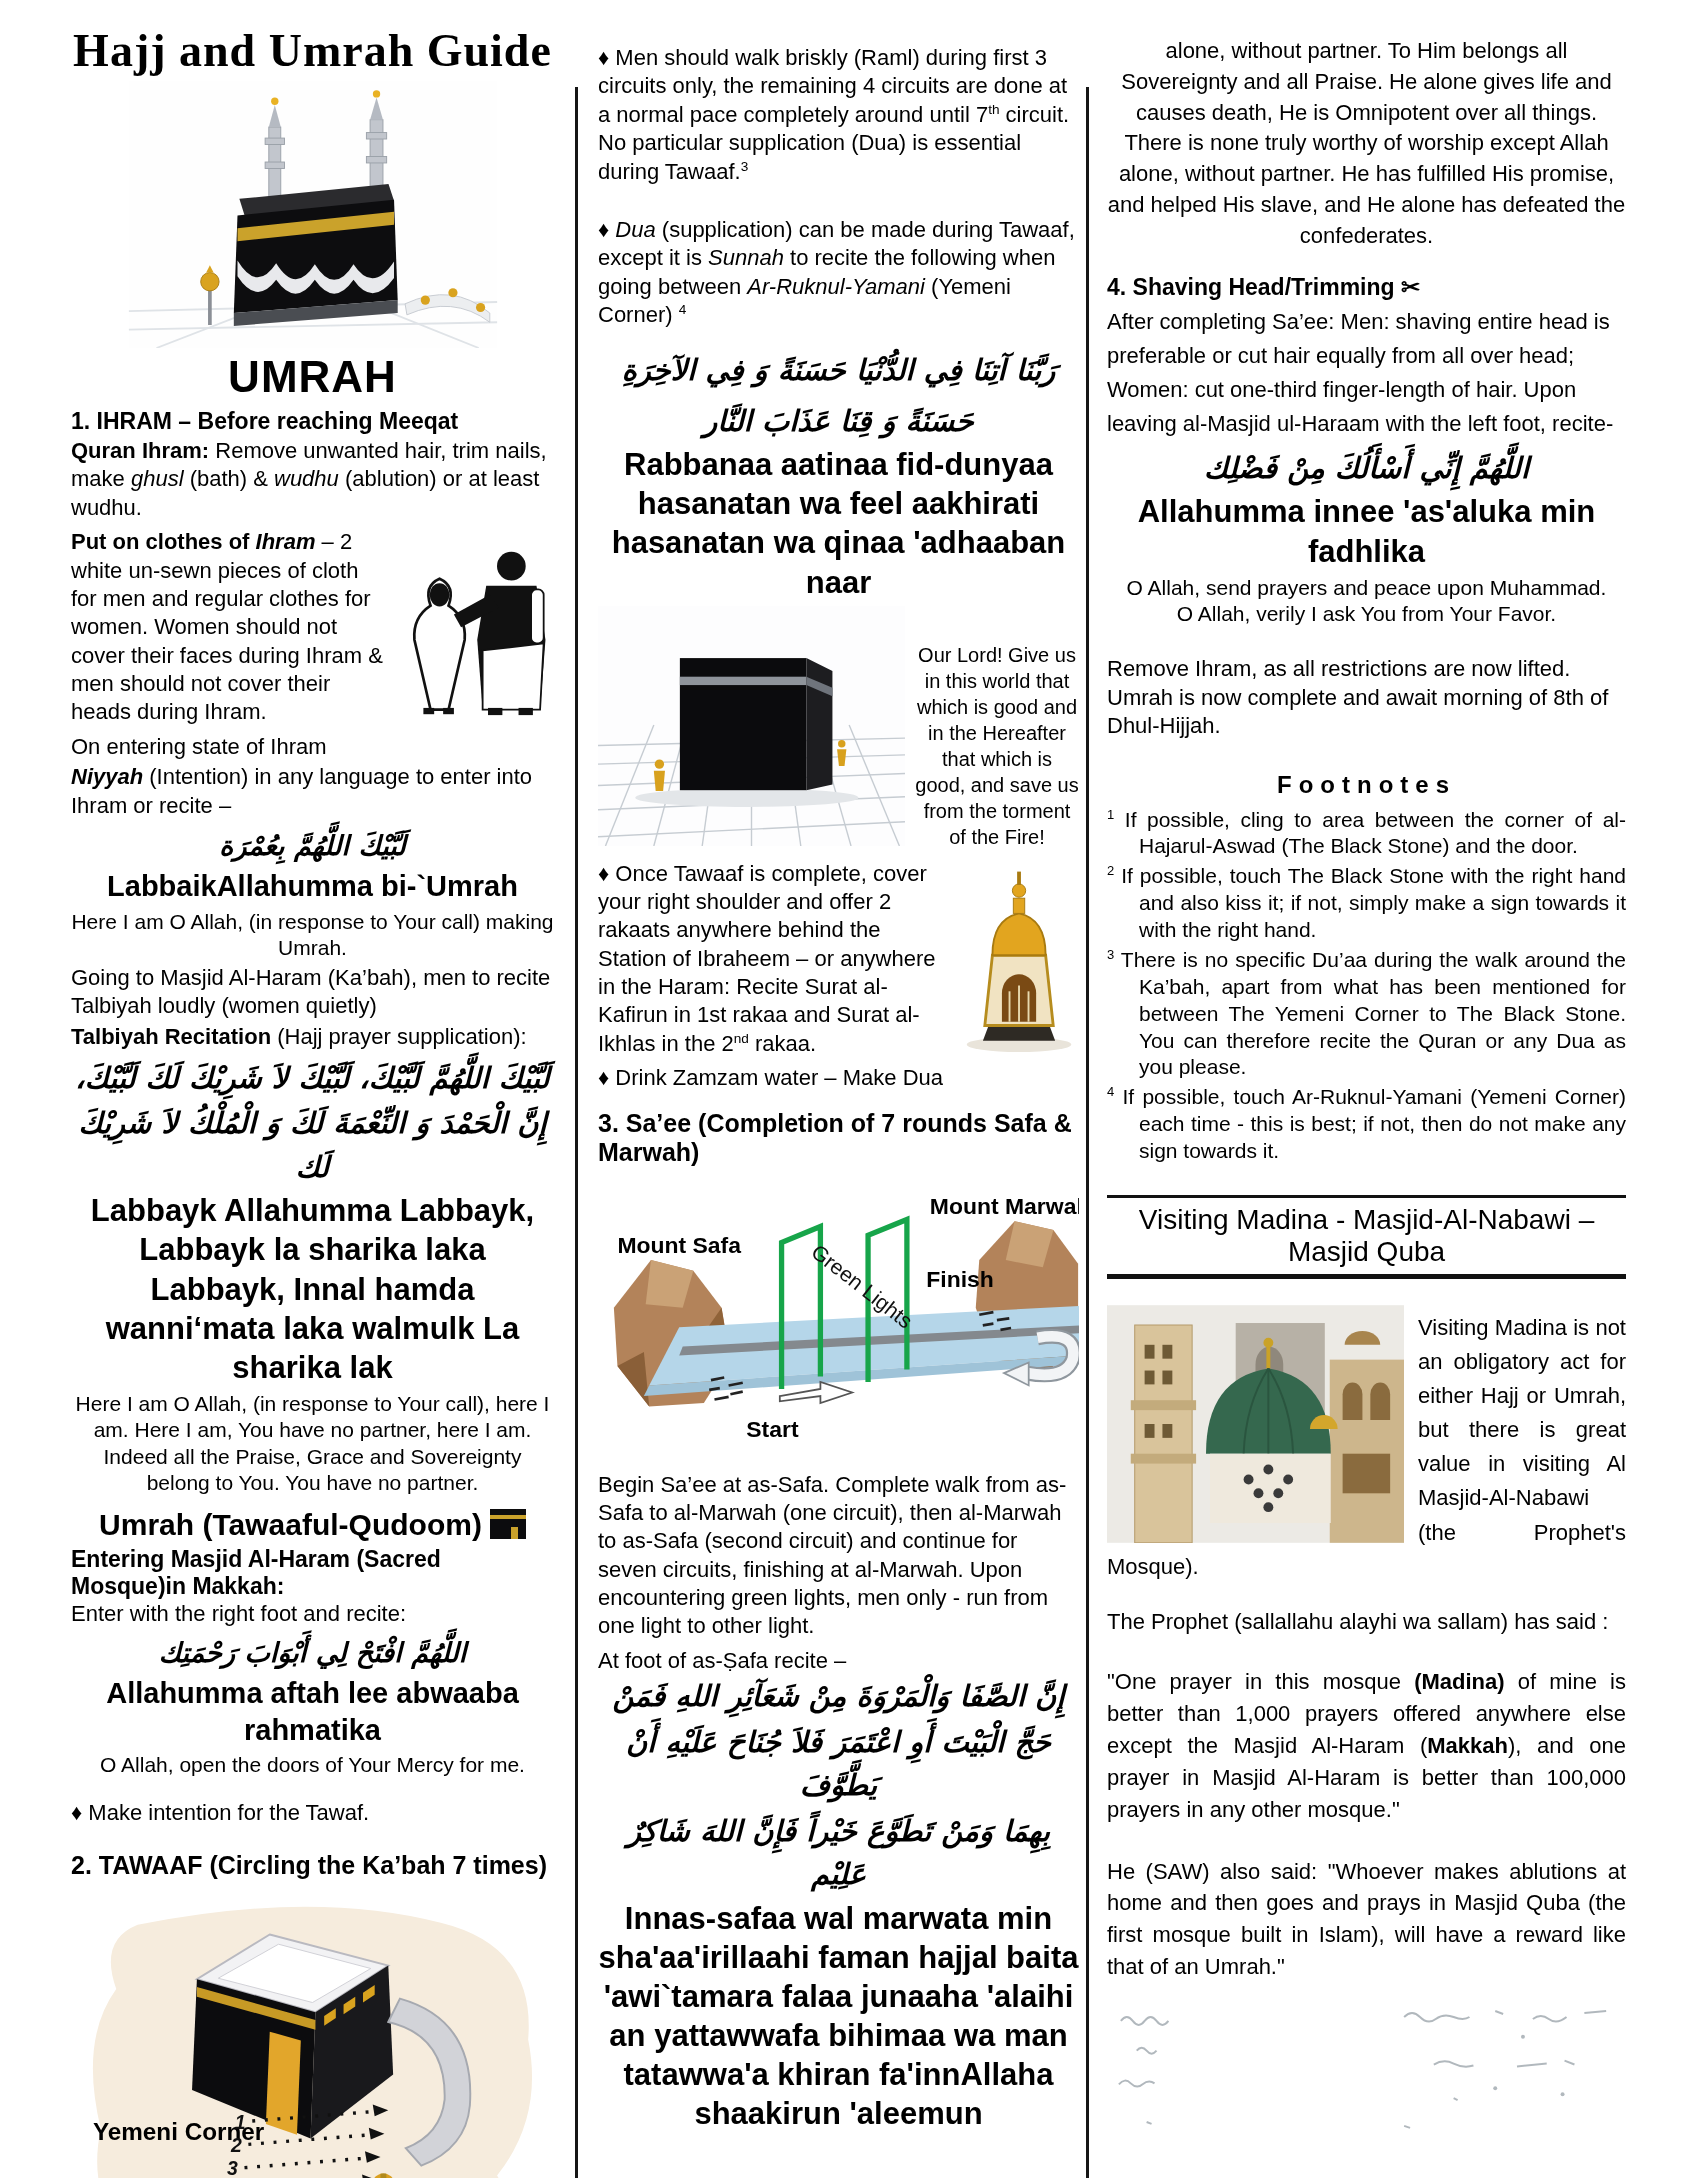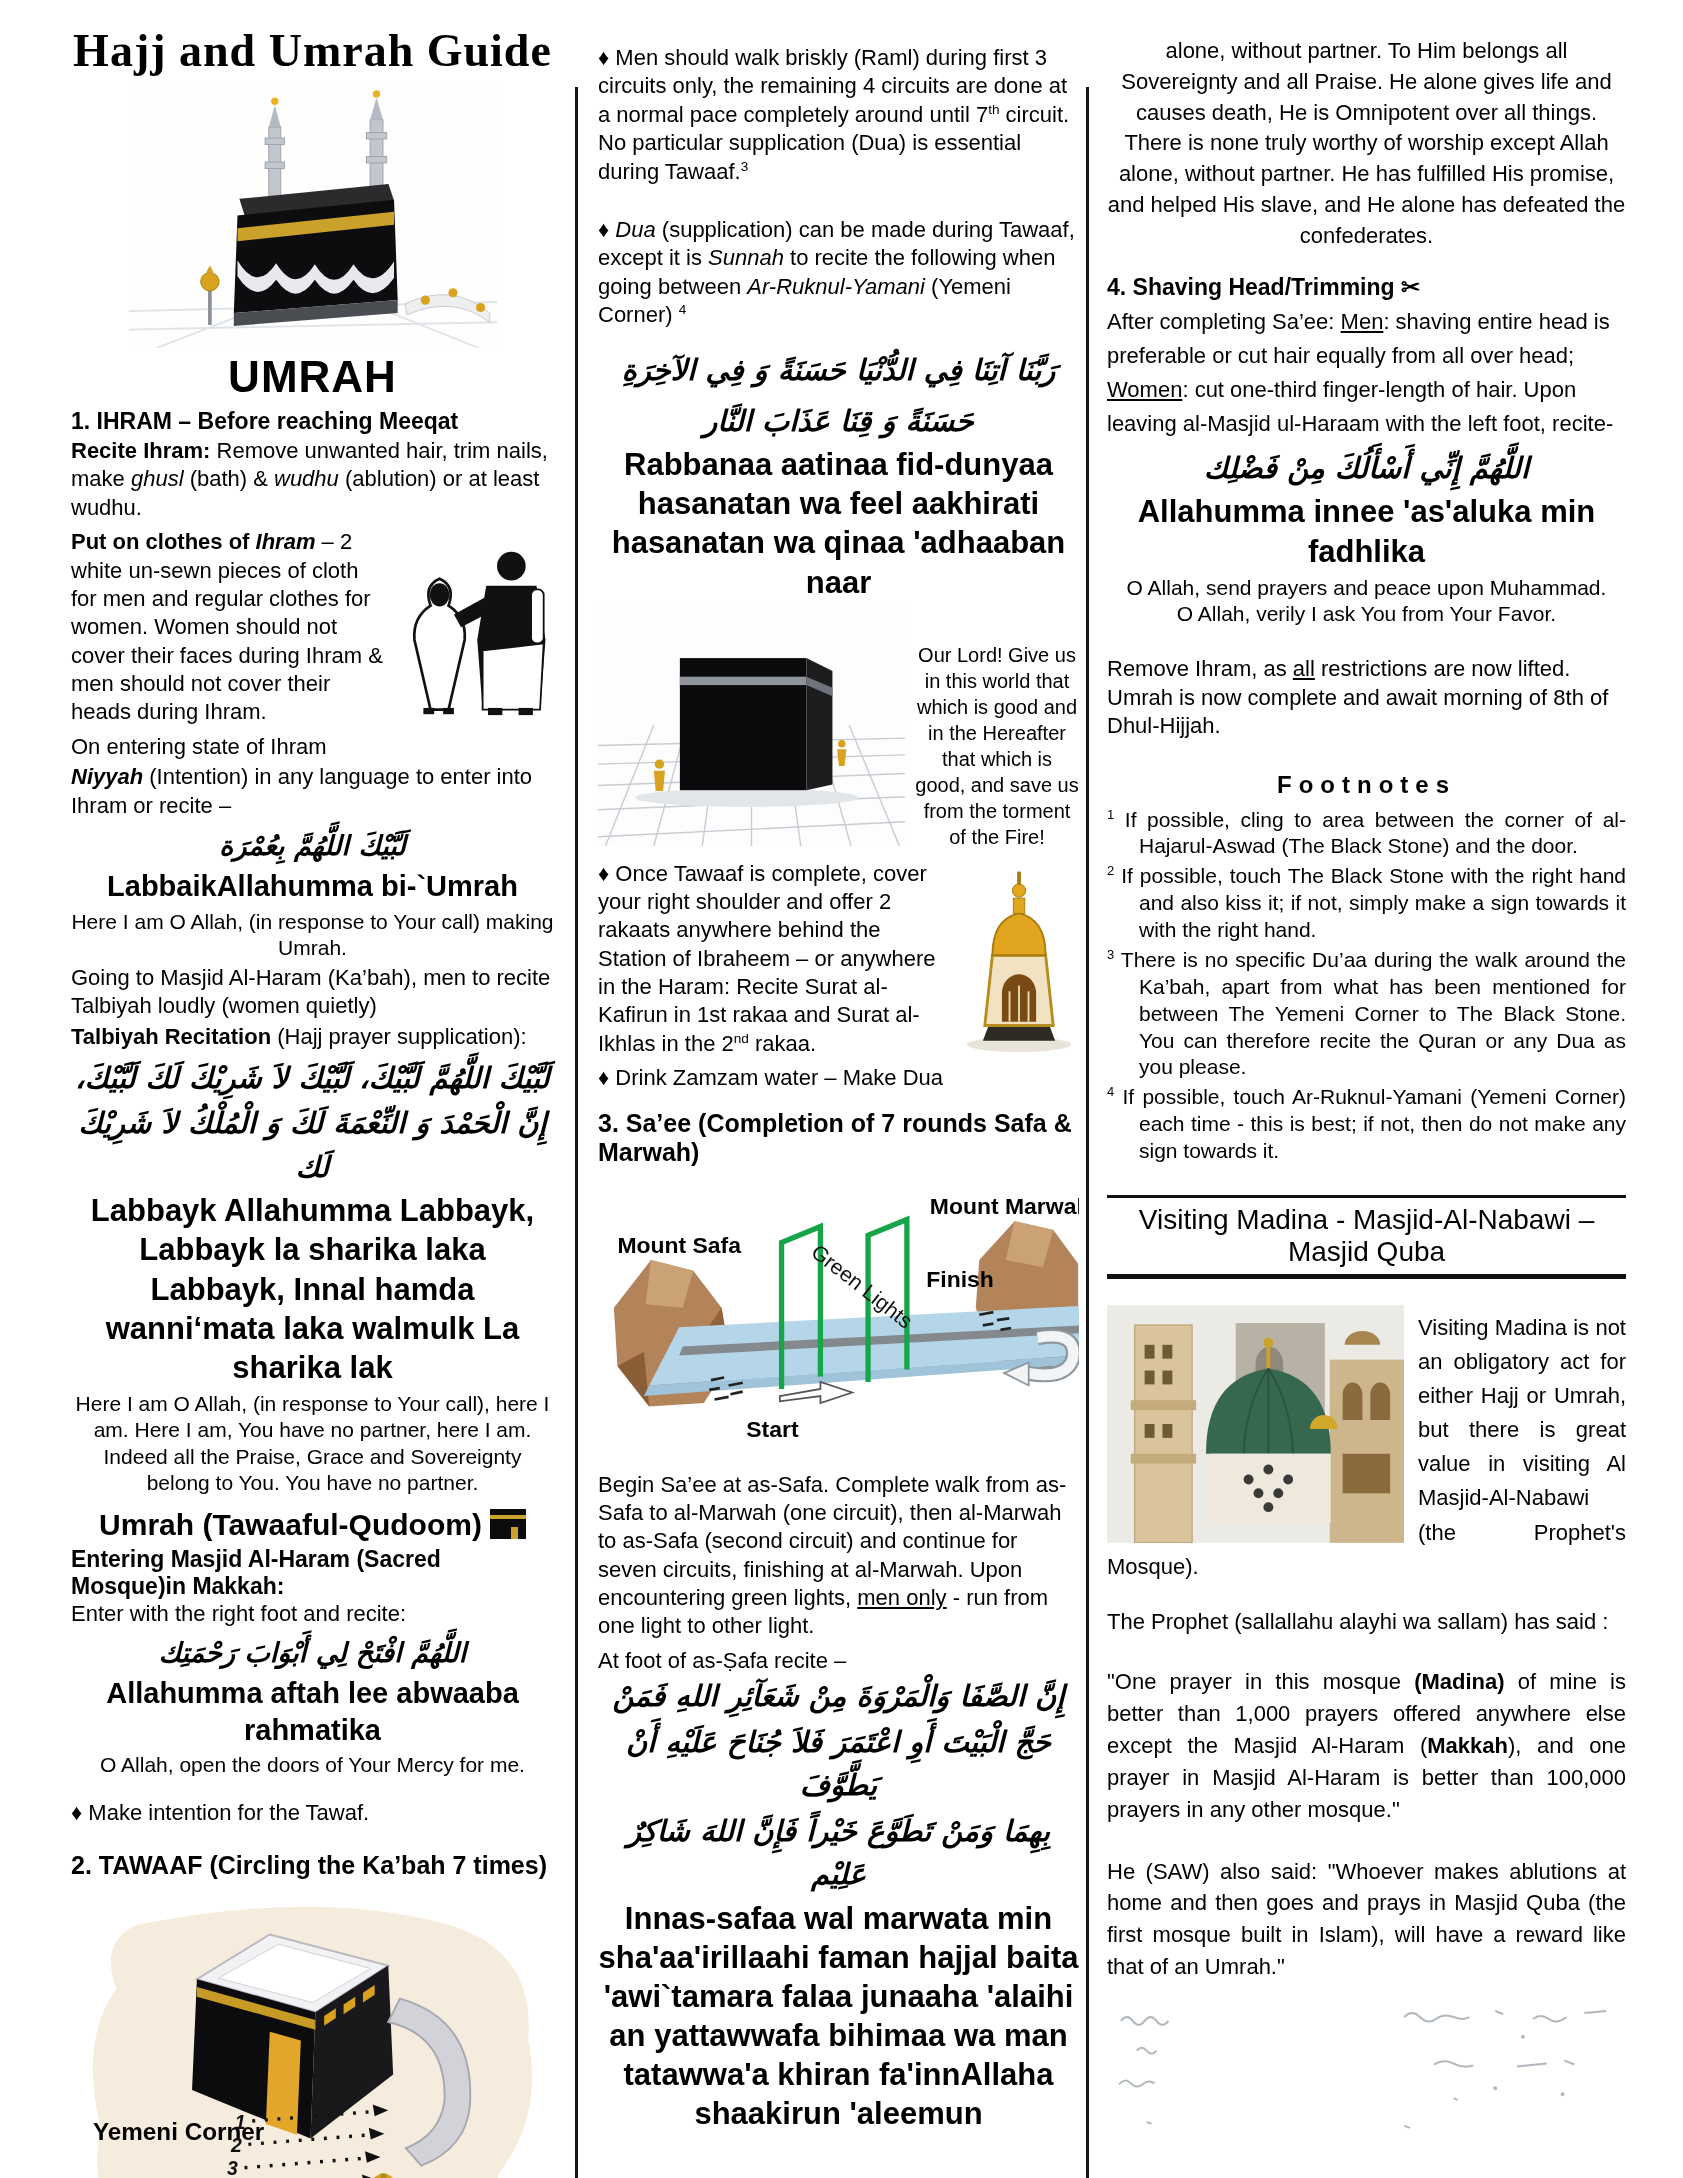--- a/index.html
+++ b/index.html
@@ -24,21 +24,21 @@
   .h-ctr{font-size:30px;font-weight:bold;text-align:center;margin:12px 0 2px;}
   .arab{direction:rtl;font-family:"DejaVu Sans",sans-serif;font-size:27px;line-height:1.5;
         text-align:center;margin:4px 0 2px;font-weight:600;font-style:italic;}
   .arab.big{font-size:29px;}
   .tl{font-weight:bold;text-align:center;font-size:29px;line-height:1.26;margin:2px 0 4px;}
   .tl.big{font-size:31px;}
   .trx{font-size:21px;text-align:center;line-height:1.26;margin:0 0 8px;}
   .s-b{font-weight:bold;}
   .s-i{font-style:italic;}
   .s-bi{font-weight:bold;font-style:italic;}
-  .s-u{text-decoration:underline;}
+  .s-u{}
   .s-sup{vertical-align:super;font-size:0.62em;line-height:0;}
   .fig-right{float:right;margin:4px 0 4px 10px;}
   .fig-left{float:left;margin:4px 14px 4px 0;}
   .clear{clear:both;}
   .img-ctr{display:block;margin:4px auto;}
   .kicon{display:inline-block;width:36px;height:30px;background:#0c0c0e;position:relative;
          vertical-align:-4px;margin-left:8px;}
   .kicon .band{position:absolute;left:0;top:6px;width:100%;height:4px;background:#caa22b;}
   .kicon .door{position:absolute;left:21px;bottom:0;width:7px;height:12px;background:#caa22b;}
   .photo-row{display:flex;align-items:flex-start;gap:10px;margin:4px 0 10px;}
@@ -93,21 +93,21 @@
         <polygon points="84,208 92,208 88,200" fill="#d9a31f"></polygon>
       </g>
       <path d="M300,242 Q352,218 392,252 L392,262 Q352,232 302,254 Z" fill="#eceef0" stroke="#c4c9cf"></path>
       <circle cx="322" cy="238" r="5" fill="#d9a31f"></circle>
         <circle cx="352" cy="230" r="5" fill="#d9a31f"></circle>
         <circle cx="382" cy="246" r="5" fill="#d9a31f"></circle>
     </svg>
 
     <div class="umrah-h">UMRAH</div>
     <div class="h-sec" style="margin:0 0 2px">1. IHRAM – Before reaching Meeqat</div>
-    <p class="p"><span class="s-b">Recite Ihram:</span><span> Remove unwanted hair, trim nails, make </span><span class="s-i">ghusl</span><span> (bath) &amp; </span><span class="s-i">wudhu</span><span> (ablution) or at least wudhu.</span></p>
+    <p class="p"><span class="s-b">Quran Ihram:</span><span> Remove unwanted hair, trim nails, make </span><span class="s-i">ghusl</span><span> (bath) &amp; </span><span class="s-i">wudhu</span><span> (ablution) or at least wudhu.</span></p>
 
     <svg class="fig-right" width="158" height="184" viewBox="0 0 175 205">
       <path d="M38,198 L20,120 Q18,95 38,82 Q30,60 48,52 Q66,60 58,82 Q78,95 76,120 L58,198 Z" fill="#fff" stroke="#111" stroke-width="3"></path>
       <ellipse cx="48" cy="70" rx="11" ry="13" fill="#111"></ellipse>
       <rect x="30" y="196" width="12" height="7" fill="#111"></rect>
         <rect x="52" y="196" width="12" height="7" fill="#111"></rect>
       <circle cx="128" cy="38" r="16" fill="#111"></circle>
       <path d="M100,60 L156,60 L166,120 L160,198 L96,198 L90,120 Z" fill="#111"></path>
       <path d="M96,132 L164,124 L160,198 L96,198 Z" fill="#fff" stroke="#111" stroke-width="2"></path>
       <polygon points="64,92 104,70 114,84 72,106" fill="#111"></polygon>

